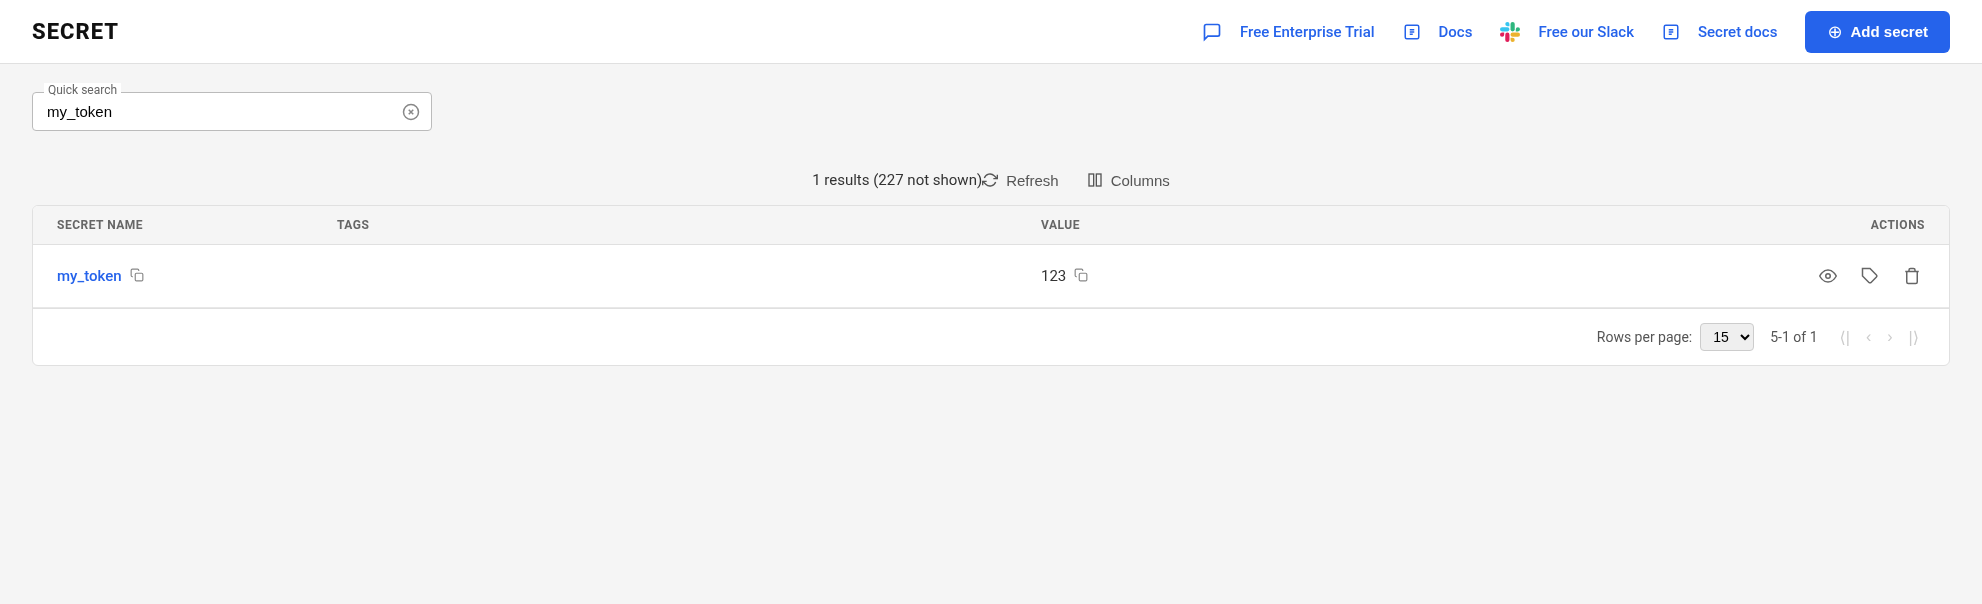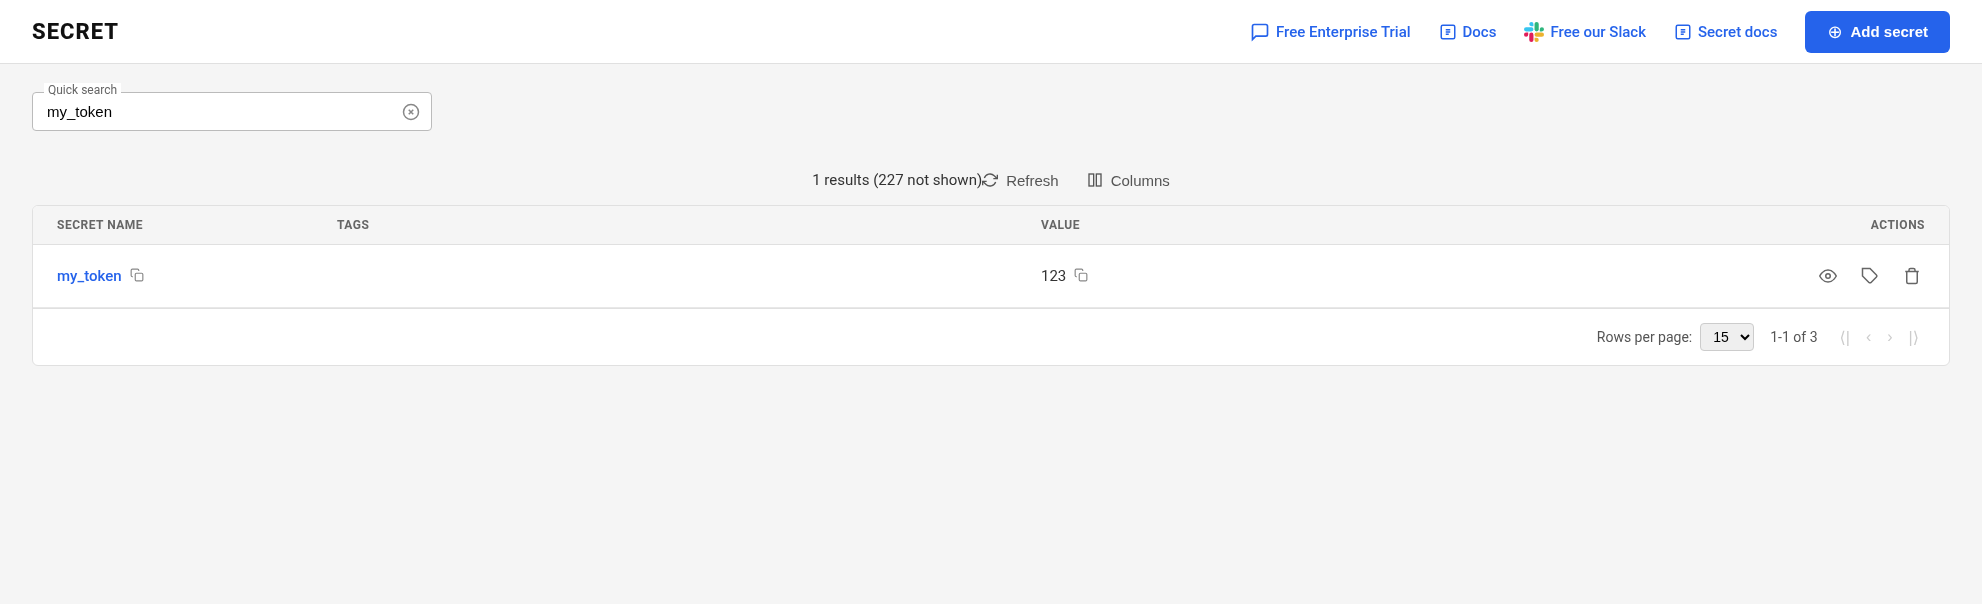--- a/index.html
+++ b/index.html
@@ -27,21 +27,21 @@
       color: #111;
     }
     .header-actions {
       display: flex;
       align-items: center;
       gap: 28px;
     }
     .header-link {
       display: flex;
       align-items: center;
-      gap: 6px;
+      gap: 18px;
       color: #2563eb;
       font-size: 15px;
       font-weight: 500;
       text-decoration: none;
       cursor: pointer;
     }
     .header-link .link-icon {
       font-size: 18px;
       display: flex;
       align-items: center;
@@ -400,21 +400,21 @@
     <div class="pagination">
       <div class="rows-per-page">
         <span>Rows per page:</span>
         <select class="page-select">
           <option value="10">10</option>
           <option value="15" selected="">15</option>
           <option value="25">25</option>
           <option value="50">50</option>
         </select>
       </div>
-      <span class="page-info">1-1 of 3</span>
+      <span class="page-info">5-1 of 1</span>
       <div class="page-nav">
         <button class="page-nav-btn" disabled="" title="First page">
           ⟨|
         </button>
         <button class="page-nav-btn" disabled="" title="Previous page">
           ‹
         </button>
         <button class="page-nav-btn" disabled="" title="Next page">
           ›
         </button>

